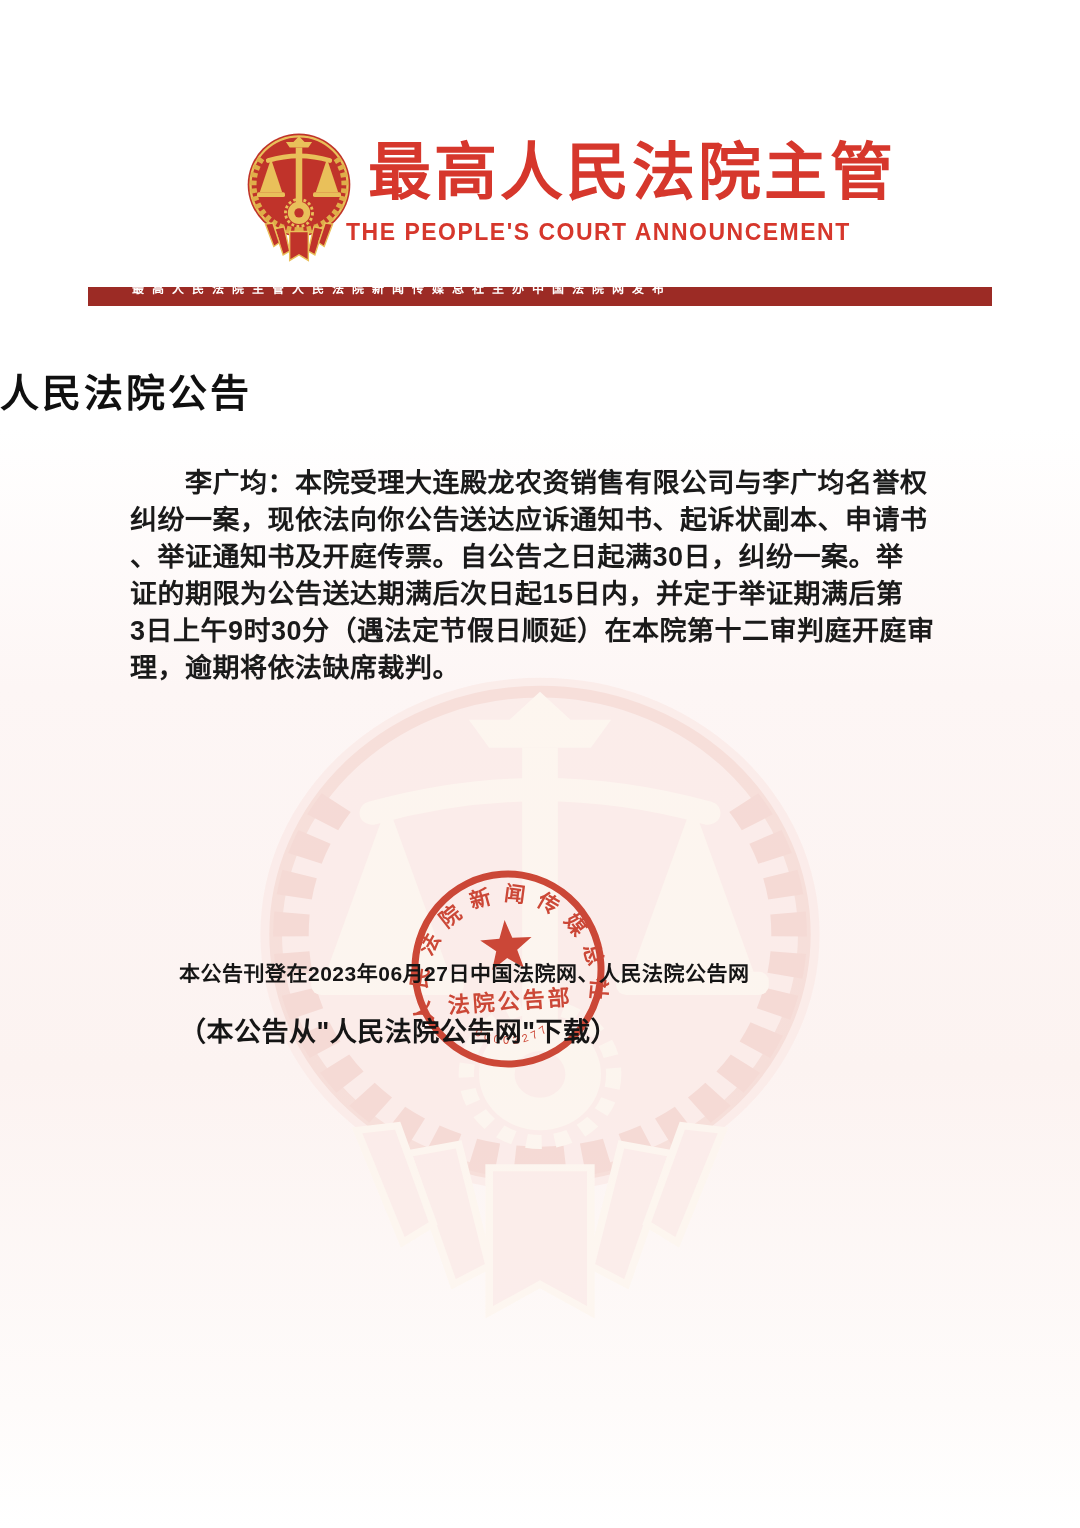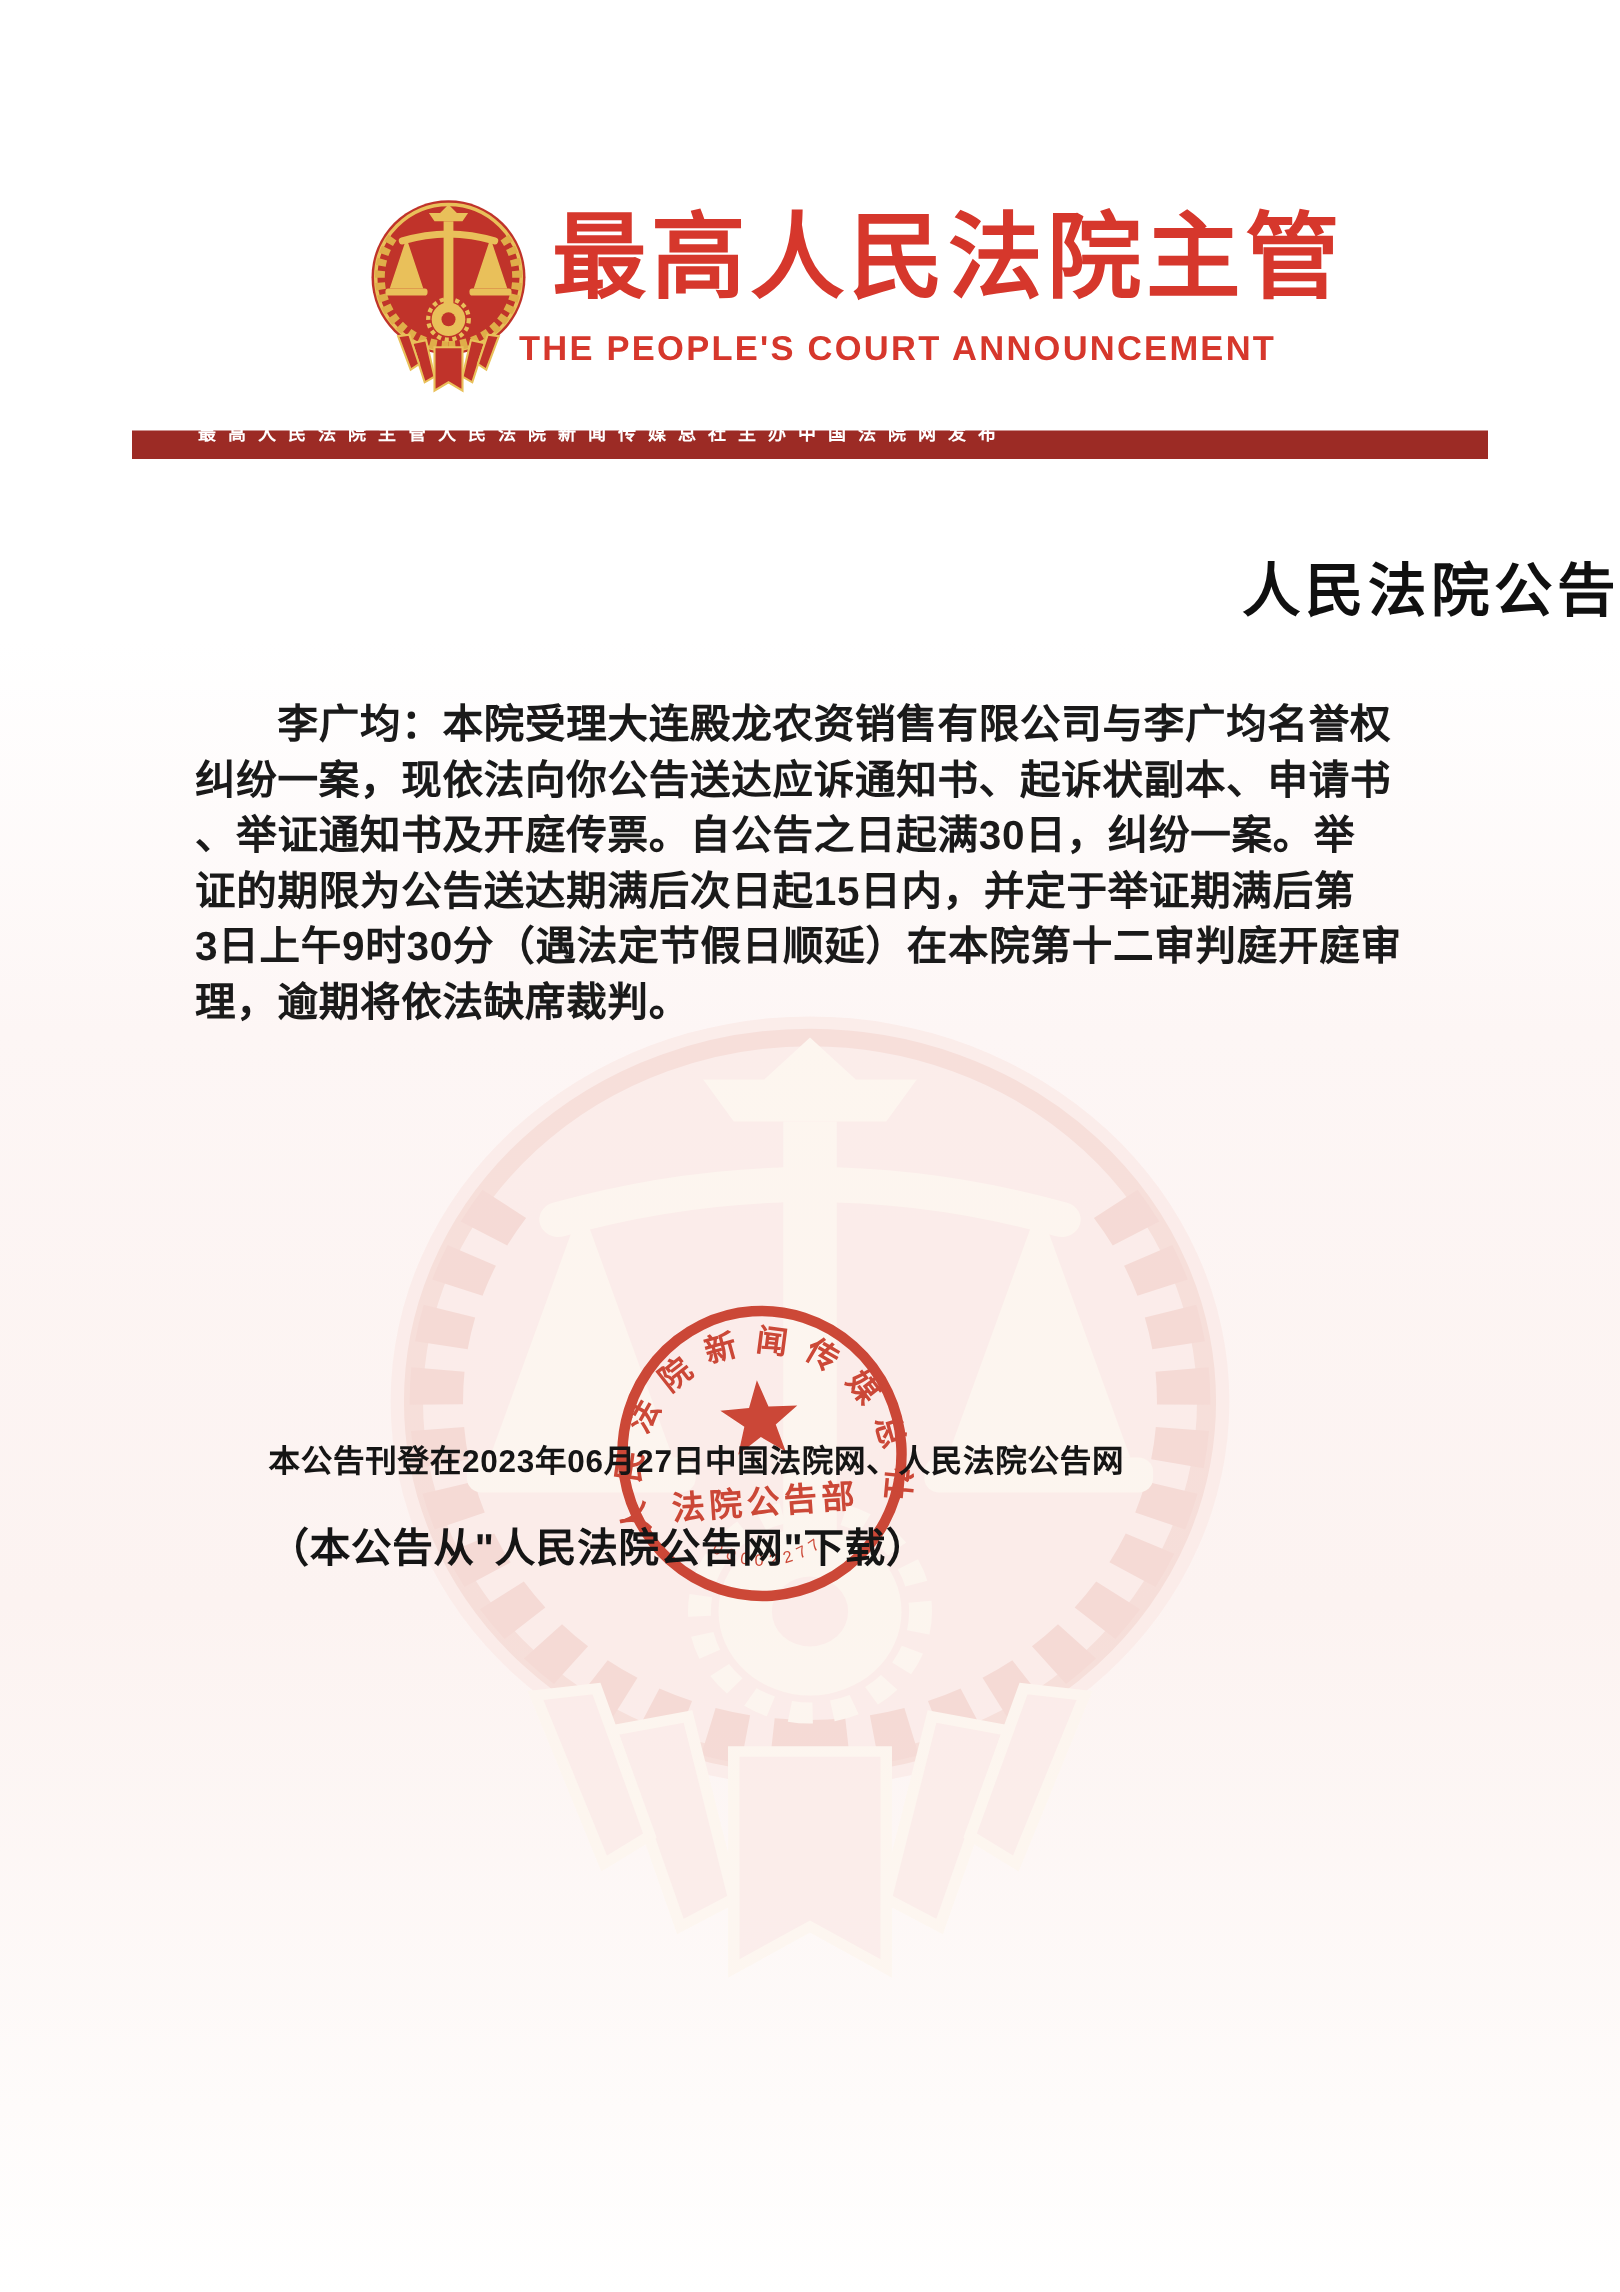--- a/index.html
+++ b/index.html
@@ -43,21 +43,21 @@
     z-index:2;
   }
   .banner div {
     font-size:12px; font-weight:bold; color:#ffffff;
     letter-spacing:8px; white-space:nowrap; line-height:1;
   }
 
   
   .doc-title {
     position:absolute; left:0; top:362px; width:100%;
-    text-align:right;
+    text-align:left;
     font-size:39px; font-weight:bold; color:#101010;
     letter-spacing:3px; z-index:2;
   }
   .body-text {
     position:absolute; left:130px; top:465px; width:830px;
     z-index:2;
   }
   .body-text .body-line {
     font-size:27px; line-height:37px; font-weight:600;
     color:#1a1a1a; white-space:nowrap; letter-spacing:0.5px;

